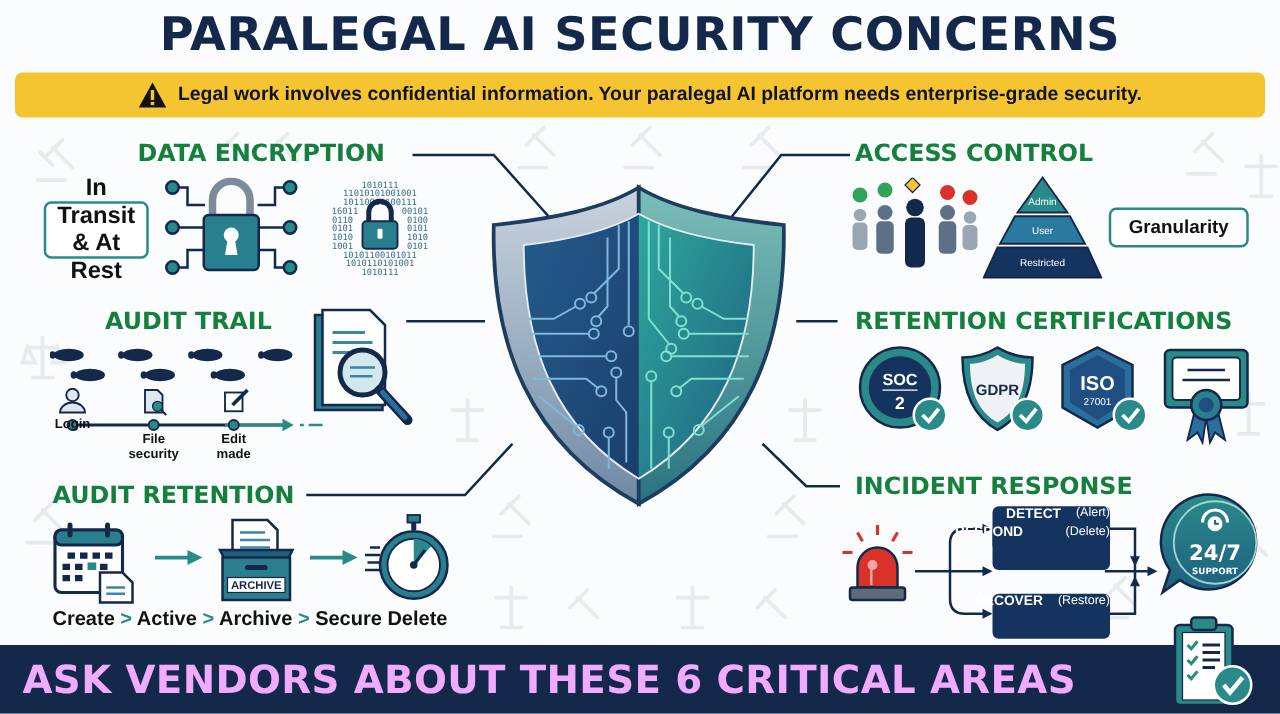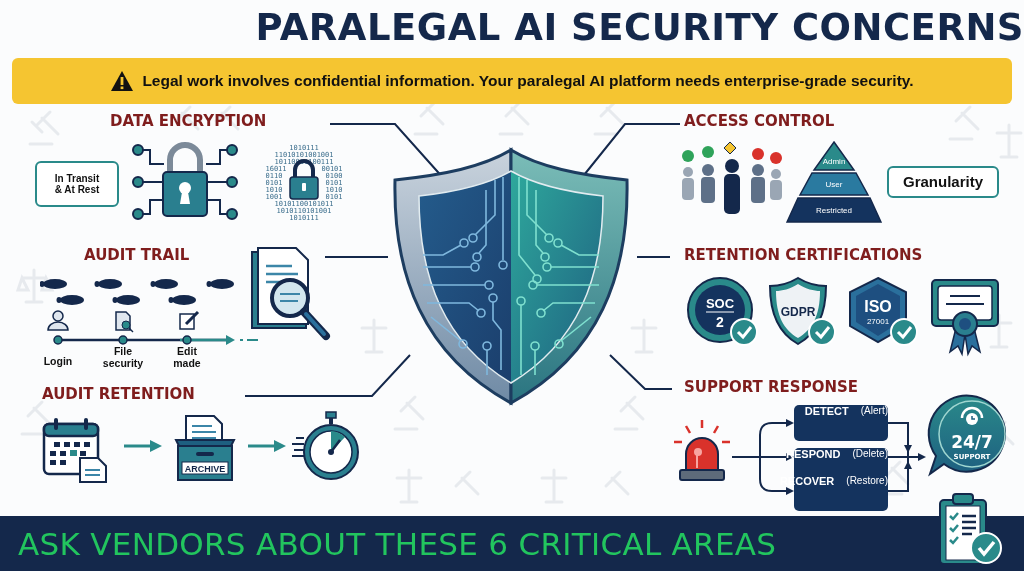--- a/index.html
+++ b/index.html
@@ -1,39 +1,39 @@
 <!DOCTYPE html>
 <html><head>
 <meta charset="utf-8">
 <style>
   * { box-sizing: border-box; margin: 0; padding: 0; }
   html, body { width: 1024px; height: 571px; overflow: hidden; background: #ffffff; }
   body { font-family: "DejaVu Sans", sans-serif; color: #14284b; position: relative; }
   .canvas { position: absolute; left: 0; top: 0; width: 1024px; height: 571px; background: #fbfcfd; }
   .abs { position: absolute; }
 
-  .title { position: absolute; left: 0; top: 6px; width: 1024px; text-align: right; font-weight: bold; font-size: 37px; letter-spacing: 0.5px; color: #14284b; }
-  .banner { position: absolute; left: 12px; top: 58px; width: 1000px; height: 46px; background: #f5c531; border-radius: 6px; display: flex; align-items: center; justify-content: center; gap: 8px; }
+  .title { position: absolute; left: 0; top: 6px; width: 1024px; text-align: center; font-weight: bold; font-size: 37px; letter-spacing: 0.5px; color: #14284b; }
+  .banner { position: absolute; left: 12px; top: 58px; width: 1000px; height: 36px; background: #f5c531; border-radius: 6px; display: flex; align-items: center; justify-content: center; gap: 8px; }
   .banner-text { font-size: 15.5px; font-weight: bold; color: #111; font-family: "Liberation Sans", sans-serif; }
 
-  .sec-title { position: absolute; font-weight: bold; font-size: 15px; color: #7f1d1d; white-space: nowrap; }
+  .sec-title { position: absolute; font-weight: bold; font-size: 19px; color: #15803d; white-space: nowrap; }
   .connector { position: absolute; }
 
   .pill { position: absolute; border: 2.5px solid #2a8a8a; border-radius: 6px; background: #fff; font-weight: bold; color: #111; font-family: "Liberation Sans", sans-serif; display: flex; align-items: center; justify-content: center; text-align: center; line-height: 1.15; }
 
   .small-label { position: absolute; font-size: 10.5px; font-weight: bold; color: #111; text-align: center; font-family: "Liberation Sans", sans-serif; line-height: 1.1; }
 
   .flow-text { position: absolute; font-weight: bold; font-size: 16px; color: #111; font-family: "Liberation Sans", sans-serif; white-space: nowrap; }
   .flow-text .sep { color: #2a8a8a; }
 
   .ir-box { position: absolute; width: 94px; height: 36px; background: #14335e; border-radius: 5px; color: #fff; font-family: "Liberation Sans", sans-serif; text-align: center; font-size: 11px; font-weight: bold; line-height: 1.2; display: flex; flex-direction: row; justify-content: flex-end; }
   .ir-box .sub { font-weight: normal; font-size: 10px; margin-left: 12px; }
 
   .footer { position: absolute; left: 0; top: 516px; width: 1024px; height: 55px; background: #14284b; display: flex; align-items: center; }
-  .footer-text { color: #22c55e; font-weight: normal; font-size: 31px; margin-left: 18px; letter-spacing: 0.3px; }
+  .footer-text { color: #f0abfc; font-weight: bold; font-size: 31px; margin-left: 18px; letter-spacing: 0.3px; }
 </style>
 </head>
 <body>
 
 <div class="canvas">
 
   <svg class="abs" style="left:0;top:0" width="1024" height="571">
     <g stroke="#e7eaee" stroke-width="3" fill="none" stroke-linecap="round">
       <g transform="translate(30,110)">
           <path d="M6 16 L20 2 M2 12 L12 22 M12 8 L28 24"></path>
@@ -188,21 +188,21 @@
       <path d="M138 160 V230"></path>
         <circle cx="138" cy="156" r="4"></circle>
       <path d="M152 205 V230"></path>
         <circle cx="152" cy="201" r="4"></circle>
       <path d="M216 110 H196 L178 100"></path>
         <circle cx="175" cy="98" r="4"></circle>
     </g>
   </svg>
 
   <div class="sec-title" style="left:110px;top:112px;">DATA ENCRYPTION</div>
-  <div class="pill" style="left:35px;top:161px;width:84px;height:46px;font-size:10px;flex-direction:column;">
+  <div class="pill" style="left:35px;top:161px;width:84px;height:46px;font-size:19px;flex-direction:column;">
     <span>In Transit</span>
     <span>&amp; At Rest</span>
   </div>
   <svg class="abs" style="left:130px;top:142px" width="110" height="82" viewBox="0 0 110 82">
     <g stroke="#14284b" stroke-width="2" fill="none">
       <path d="M12 8 H20 V22 H34"></path>
         <path d="M12 40 H34"></path>
         <path d="M12 72 H20 V58 H34"></path>
       <path d="M98 8 H90 V22 H76"></path>
         <path d="M98 40 H76"></path>
@@ -281,21 +281,21 @@
     <line x1="18" y1="30" x2="188" y2="30" stroke="#14284b" stroke-width="2.5"></line>
     <line x1="140" y1="30" x2="188" y2="30" stroke="#2a8a8a" stroke-width="2.5"></line>
     <path d="M186 25 L195 30 L186 35 Z" fill="#2a8a8a"></path>
     <path d="M200 30 H203 M207 30 H218" stroke="#2a8a8a" stroke-width="2"></path>
     <g fill="#2a8a8a" stroke="#14284b" stroke-width="1.5">
       <circle cx="18" cy="30" r="4"></circle>
         <circle cx="83" cy="30" r="4"></circle>
         <circle cx="147" cy="30" r="4"></circle>
     </g>
   </svg>
-  <div class="small-label" style="left:42px;top:356px;width:32px;">Login</div>
+  <div class="small-label" style="left:42px;top:334px;width:32px;">Login</div>
   <div class="small-label" style="left:100px;top:346px;width:46px;">
     <div>File</div>
     <div>security</div>
   </div>
   <div class="small-label" style="left:170px;top:346px;width:34px;">
     <div>Edit</div>
     <div>made</div>
   </div>
   <svg class="abs" style="left:248px;top:244px" width="90" height="100" viewBox="0 0 90 100">
     <path d="M4 8 H46 L58 20 V84 H4 Z" fill="#2a7f8f" stroke="#14284b" stroke-width="2"></path>
@@ -358,20 +358,29 @@
         <path d="M2 34 H14 M4 40 H16 M2 46 H14 M6 28 H14"></path>
       </g>
     <rect x="36" y="2" width="10" height="6" fill="#2a7f8f" stroke="#14284b" stroke-width="1.5"></rect>
     <rect x="39" y="8" width="4" height="6" fill="#14284b"></rect>
     <circle cx="41" cy="42" r="27" fill="#2a7f8f" stroke="#14284b" stroke-width="2"></circle>
     <circle cx="41" cy="42" r="21" fill="#fff" stroke="#14284b" stroke-width="1.5"></circle>
     <path d="M41 42 L41 21 A21 21 0 0 1 55 27 Z" fill="#2a8a8a"></path>
     <path d="M41 42 L50 30" stroke="#14284b" stroke-width="2.5"></path>
     <circle cx="41" cy="42" r="3" fill="#14284b"></circle>
   </svg>
+  <div class="flow-text" style="left:42px;top:487px;">
+    <span>Create</span>
+    <span class="sep">&gt;</span>
+    <span>Active</span>
+    <span class="sep">&gt;</span>
+    <span>Archive</span>
+    <span class="sep">&gt;</span>
+    <span>Secure Delete</span>
+  </div>
 
   <div class="sec-title" style="left:684px;top:112px;">ACCESS CONTROL</div>
   <svg class="abs" style="left:678px;top:142px" width="110" height="80" viewBox="0 0 110 80">
     <circle cx="10" cy="14" r="6" fill="#2fa35a"></circle>
       <circle cx="30" cy="10" r="6" fill="#2fa35a"></circle>
     <path d="M52 0 L58 6 L52 12 L46 6 Z" fill="#f5c531" stroke="#14284b" stroke-width="1"></path>
     <circle cx="80" cy="12" r="6" fill="#d9322b"></circle>
       <circle cx="98" cy="16" r="6" fill="#d9322b"></circle>
     <g fill="#9aa6b4">
         <circle cx="10" cy="30" r="5"></circle>
@@ -430,21 +439,21 @@
     <rect x="10" y="10" width="54" height="34" rx="3" fill="#fff" stroke="#14284b" stroke-width="1.5"></rect>
     <g stroke="#14284b" stroke-width="2">
         <path d="M22 20 H52 M18 28 H56"></path>
       </g>
     <path d="M28 52 L22 76 L30 70 L34 78 L37 58 Z" fill="#2a6f9c" stroke="#14284b" stroke-width="1.5"></path>
     <path d="M46 52 L52 76 L44 70 L40 78 L37 58 Z" fill="#2a6f9c" stroke="#14284b" stroke-width="1.5"></path>
     <circle cx="37" cy="48" r="12" fill="#2a7f8f" stroke="#14284b" stroke-width="2"></circle>
     <circle cx="37" cy="48" r="6" fill="#1e4f80"></circle>
   </svg>
 
-  <div class="sec-title" style="left:684px;top:378px;">SUPPORT RESPONSE</div>
+  <div class="sec-title" style="left:684px;top:378px;">INCIDENT RESPONSE</div>
   <svg class="abs" style="left:672px;top:420px" width="60" height="68" viewBox="0 0 60 68">
     <g stroke="#d9322b" stroke-width="2.5">
         <path d="M30 0 V8 M14 6 L18 13 M46 6 L42 13 M2 22 H10 M50 22 H58"></path>
       </g>
     <path d="M14 50 V34 A16 16 0 0 1 46 34 V50 Z" fill="#d9322b" stroke="#14284b" stroke-width="2"></path>
     <circle cx="26" cy="32" r="4" fill="#f8a5a0"></circle>
     <path d="M25 32 V48" stroke="#f8a5a0" stroke-width="2"></path>
     <rect x="8" y="50" width="44" height="10" rx="2" fill="#5e6b7a" stroke="#14284b" stroke-width="2"></rect>
   </svg>
   <svg class="abs" style="left:730px;top:405px" width="200" height="95" viewBox="0 0 200 95">
@@ -463,21 +472,21 @@
         <path d="M56 82 L64 86 L56 90 Z"></path>
       <path d="M174 40 L178 48 L182 40 Z"></path>
         <path d="M174 64 L178 56 L182 64 Z"></path>
       <path d="M188 48 L196 52 L188 56 Z"></path>
     </g>
   </svg>
   <div class="ir-box" style="left:794px;top:405px;">
     <span>DETECT</span>
     <span class="sub">(Alert)</span>
   </div>
-  <div class="ir-box" style="left:794px;top:448px;">
+  <div class="ir-box" style="left:794px;top:420px;gap:22px;">
     <span>RESPOND</span>
     <span class="sub">(Delete)</span>
   </div>
   <div class="ir-box" style="left:794px;top:475px;">
     <span>RECOVER</span>
     <span class="sub">(Restore)</span>
   </div>
   <svg class="abs" style="left:922px;top:392px" width="92" height="88" viewBox="0 0 92 88">
     <defs>
       <linearGradient id="bub" x1="0" y1="0" x2="0" y2="1">

